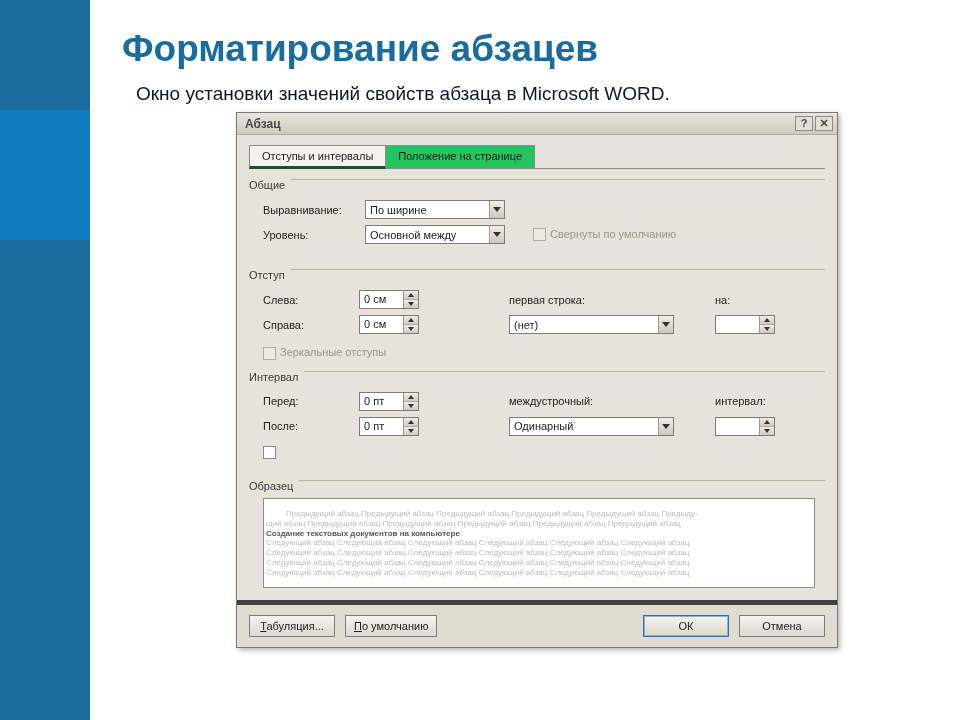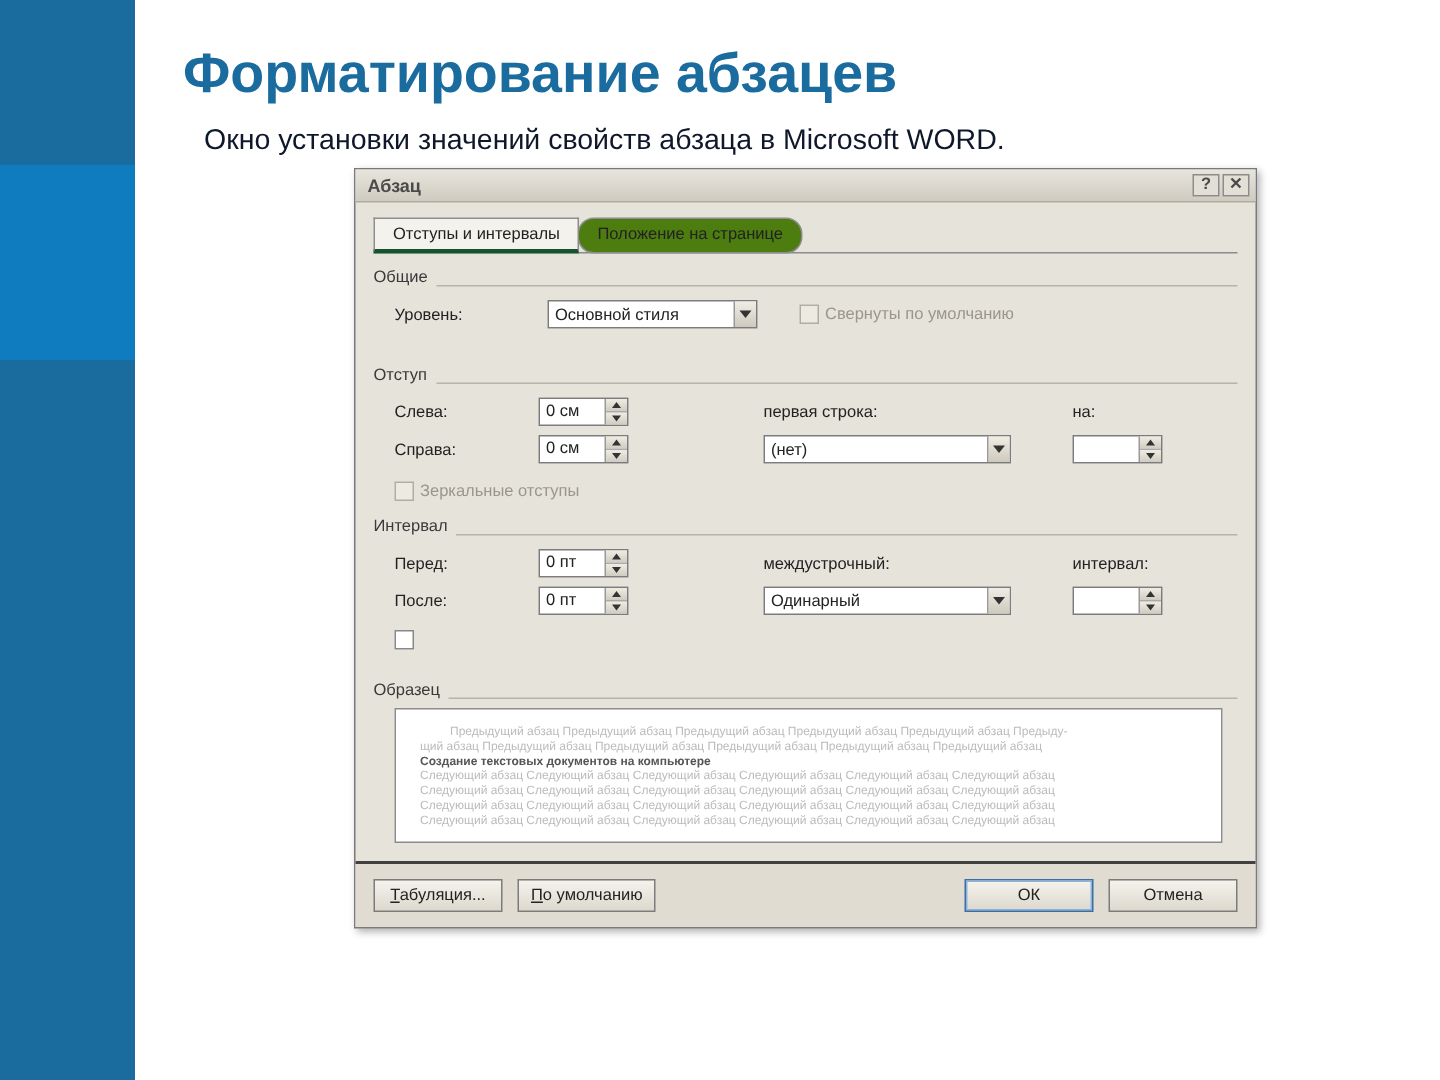--- a/index.html
+++ b/index.html
@@ -90,37 +90,36 @@
     font-size: 11px;
     position: relative;
     cursor: pointer;
   }
   .tab.active {
     background: #f4f2ec;
     border-bottom: 3px solid #14532d;
     z-index: 2;
   }
   .tab.inactive {
-    background: #4d7c0f;
+    background: #22c55e;
     margin-left: -1px;
-    border-radius: 11px;
   }
   .tab-strip-line {
     position: absolute;
     left: 0; right: 0; bottom: 0;
     height: 1px;
     background: #8c8c8c;
     z-index: 1;
   }
   .group {
     margin-top: 10px;
   }
   .group-header {
     display: flex;
-    align-items: flex-end;
+    align-items: flex-start;
     color: #3a3a3a;
     font-size: 11px;
     margin-bottom: 6px;
   }
   .group-line {
     flex: 1;
     height: 1px;
     background: #b8b4a8;
     margin-left: 6px;
   }
@@ -166,28 +165,28 @@
     width:13px;height:13px;border:1px solid #888;background:#fff;margin-right:4px;display:inline-block;vertical-align:middle;cursor:pointer;
   }
   .disabled { color:#9a968c; }
   .disabled .chk { border-color:#b0ada4; background:#edeae2; }
   .col2 { display:flex; }
   .col2 > div { display:flex; align-items:center; }
   .preview {
     margin:6px 10px 0 14px;
     border:1px solid #8c8c8c;
     background:#fff;
-    padding:10px 16px;
+    padding:10px 2px;
     height:90px;
     overflow:hidden;
   }
   .pvline { font-size:8px; color:#bbb; line-height:1.25; white-space:nowrap; overflow:hidden;}
   .pvmain { font-size:8px; color:#555; font-weight:bold;}
   .footer {
-    border-top:2px solid #404040;
+    border-top:5px solid #404040;
     background:#e0dcd2;
     padding:10px 12px;
     display:flex;
     align-items:center;
     gap:10px;
   }
   .btn {
     min-width:86px; height:22px;
     border:1px solid #7c7c7c;
     background:linear-gradient(#f5f3ec,#dcd8ce);
@@ -229,23 +228,32 @@
         <span>Положение на странице</span>
       </div>
     </div>
 
     <div class="group">
       <div class="group-header">
         <span>Общие</span>
         <span class="group-line"></span>
       </div>
       <div class="row">
+        <span class="lbl w90">Выравнивание:</span>
+        <div class="combo" style="width:140px">
+          <span class="combo-txt">По ширине</span>
+          <span class="combo-btn">
+              <span class="tri-down"></span>
+            </span>
+        </div>
+      </div>
+      <div class="row">
         <span class="lbl w90">Уровень:</span>
         <div class="combo" style="width:140px">
-          <span class="combo-txt">Основной стиля</span>
+          <span class="combo-txt">Основной между</span>
           <span class="combo-btn">
               <span class="tri-down"></span>
             </span>
         </div>
         <span style="width:16px"></span>
         <span class="disabled">
           <span class="chk"></span><span>Свернуты по умолчанию</span>
         </span>
       </div>
     </div>

